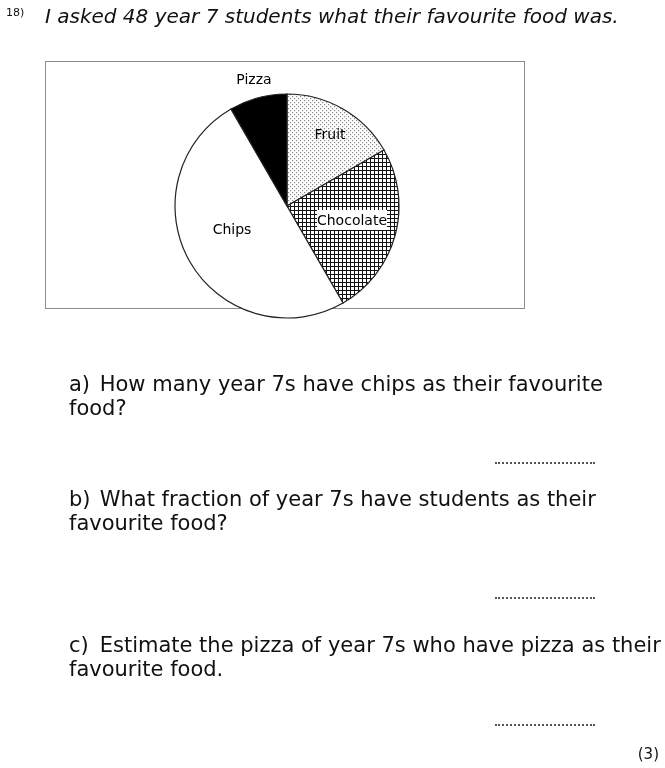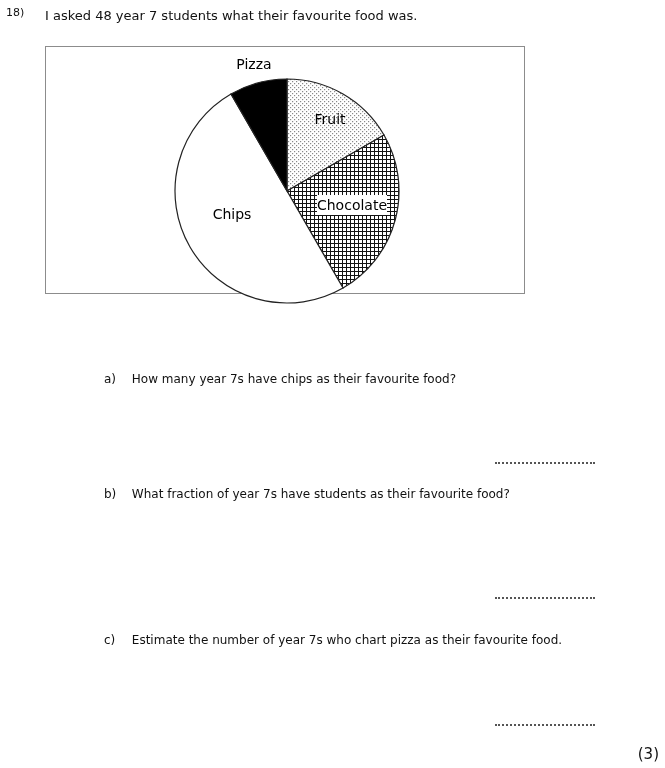--- a/index.html
+++ b/index.html
@@ -1,23 +1,23 @@
 <!DOCTYPE html>
 <html><head>
 <meta charset="utf-8">
 <style>
   html, body { margin:0; padding:0; background:#ffffff; }
   body { width:665px; height:768px; position:relative; overflow:hidden;
          font-family:"DejaVu Sans", sans-serif; color:#111; }
   .q-num { position:absolute; left:6px; top:6px; font-size:11px; }
-  .intro { position:absolute; left:45px; top:6px; font-size:13px; line-height:20px; }
-  .chart-box { position:absolute; left:45px; top:46px; width:480px; height:248px;
+  .intro { position:absolute; left:45px; top:6px; font-size:20px; line-height:20px;font-style:italic; }
+  .chart-box { position:absolute; left:45px; top:61px; width:480px; height:248px;
                border:1px solid #8c8c8c; box-sizing:border-box; background:#fff; }
   .chart-box svg { position:absolute; left:0; top:0; }
-  .sub { position:absolute; left:69px; font-size:12px;margin-left:35px; }
+  .sub { position:absolute; left:69px; font-size:21px; }
   .sub .lbl { display:inline-block; width:24px; }
   .dots { position:absolute; left:495px; width:100px; height:2px;
           border-bottom:2px dotted #555; }
   .marks { position:absolute; right:6px; top:745px; font-size:15px; }
 </style>
 </head>
 <body>
 
 <div class="q-num">18)</div>
 <div class="intro">
@@ -58,17 +58,17 @@
 <div class="dots" style="top:460px;"></div>
 
 <div class="sub" style="top:487px;">
   <span class="lbl">b)</span>
   <span>What fraction of year 7s have students as their favourite food?</span>
 </div>
 <div class="dots" style="top:595px;"></div>
 
 <div class="sub" style="top:633px;">
   <span class="lbl">c)</span>
-  <span>Estimate the number of year 7s who chart pizza as their favourite food.</span>
+  <span>Estimate the pizza of year 7s who have pizza as their favourite food.</span>
 </div>
 <div class="dots" style="top:722px;"></div>
 
 <div class="marks">(3)</div>
 
 </body></html>

